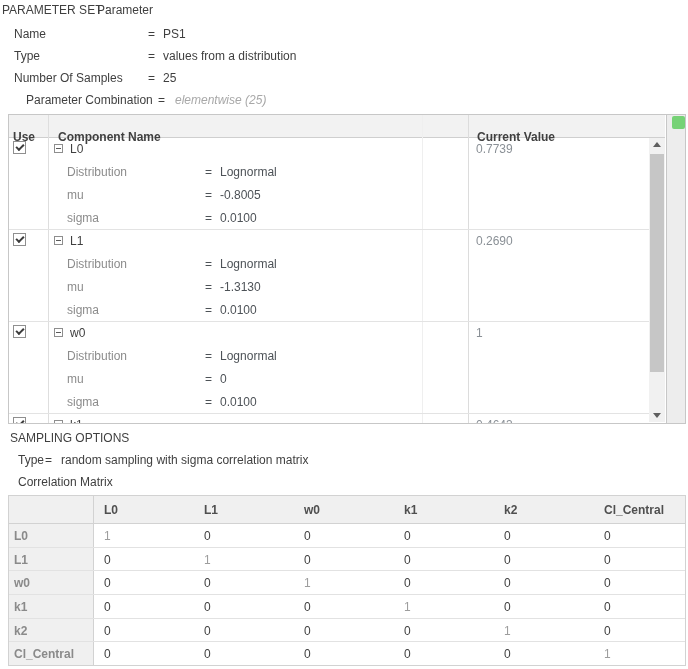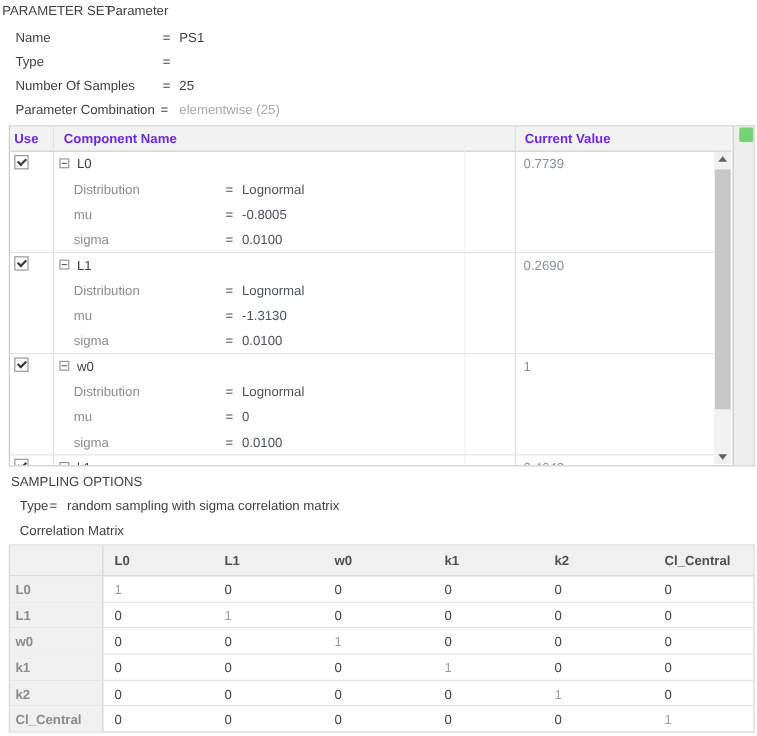--- a/index.html
+++ b/index.html
@@ -13,35 +13,35 @@
     --header-bg:#f2f2f2;
   }
   *{box-sizing:border-box;}
   html,body{margin:0;padding:0;}
   body{
     width:688px;height:669px;position:relative;overflow:hidden;
     background:#ffffff;color:var(--text-dark);
     font-family:"Liberation Sans", sans-serif;font-size:12px;
   }
   .abs{position:absolute;white-space:nowrap;}
-  .disabled{color:var(--text-disabled);}
+  .disabled{color:var(--text-disabled);font-style:italic;}
 
   
   #ps-title{left:2px;top:3px;}
   #ps-title-value{left:97px;top:3px;}
   .field-label{left:14px;}
   .field-eq{left:148px;}
   .field-value{left:163px;}
 
   
   #ctable{position:absolute;left:8px;top:114px;width:678px;height:310px;
     border:1px solid var(--border-strong);background:#fff;overflow:hidden;}
   .ct-header{position:absolute;left:0;top:0;width:656px;height:23px;
     background:var(--header-bg);border-bottom:1px solid #cfcfcf;}
-  .ct-hcell{position:absolute;top:4px;font-weight:bold;color:#6d28d9;white-space:nowrap;}
+  .ct-hcell{position:absolute;top:15px;font-weight:bold;color:#404040;white-space:nowrap;}
   .vline{position:absolute;top:0;bottom:0;width:1px;}
   .ct-body{position:absolute;left:0;top:23px;width:640px;bottom:0;overflow:hidden;}
   .cgroup{height:92px;border-bottom:1px solid var(--border-light);position:relative;}
   .cgroup.partial{border-bottom:none;}
   .crow{height:23px;position:relative;}
   .cb{position:absolute;left:4px;top:3px;width:13px;height:13px;background:#fff;
     border:1px solid #8f8f8f;}
   .cb::after{content:"";position:absolute;left:2px;top:2px;width:6px;height:3px;
     border-left:2px solid #3c3c3c;border-bottom:2px solid #3c3c3c;transform:rotate(-45deg);}
   .expander{position:absolute;left:45px;top:6px;width:9px;height:9px;
@@ -97,27 +97,28 @@
 <div class="abs" id="ps-title-value">Parameter</div>
 
 <div class="abs" style="left:0;top:27px;width:470px;height:14px;">
   <span class="abs field-label">Name</span>
   <span class="abs field-eq">=</span>
   <span class="abs field-value">PS1</span>
 </div>
 <div class="abs" style="left:0;top:49px;width:470px;height:14px;">
   <span class="abs field-label">Type</span>
   <span class="abs field-eq">=</span>
+  <span class="abs field-value">values from a distribution</span>
 </div>
 <div class="abs" style="left:0;top:71px;width:470px;height:14px;">
   <span class="abs field-label">Number Of Samples</span>
   <span class="abs field-eq">=</span>
   <span class="abs field-value">25</span>
 </div>
-<div class="abs" style="left:0;top:93px;width:470px;height:14px;">
+<div class="abs" style="left:12px;top:93px;width:470px;height:14px;">
   <span class="abs field-label">Parameter Combination</span>
   <span class="abs" style="left:146px;">=</span>
   <span class="abs field-value disabled">elementwise (25)</span>
 </div>
 
 <div id="ctable">
   <div class="ct-header">
     <span class="ct-hcell" style="left:4px;">Use</span>
     <span class="ct-hcell" style="left:49px;">Component Name</span>
     <span class="ct-hcell" style="left:468px;">Current Value</span>

